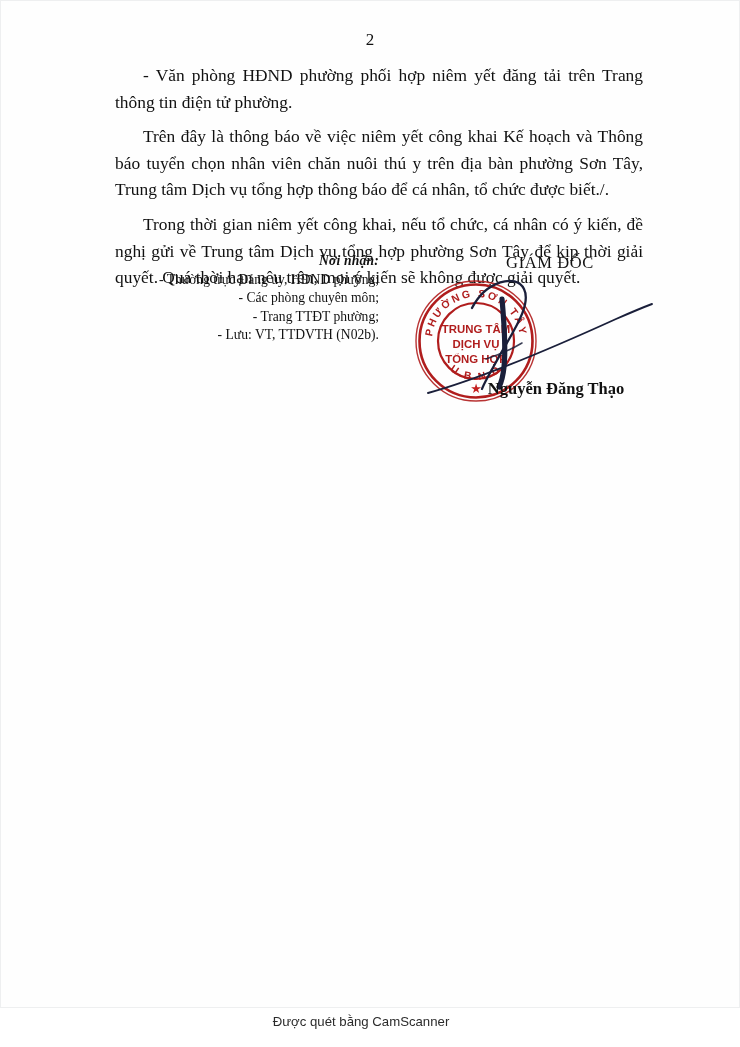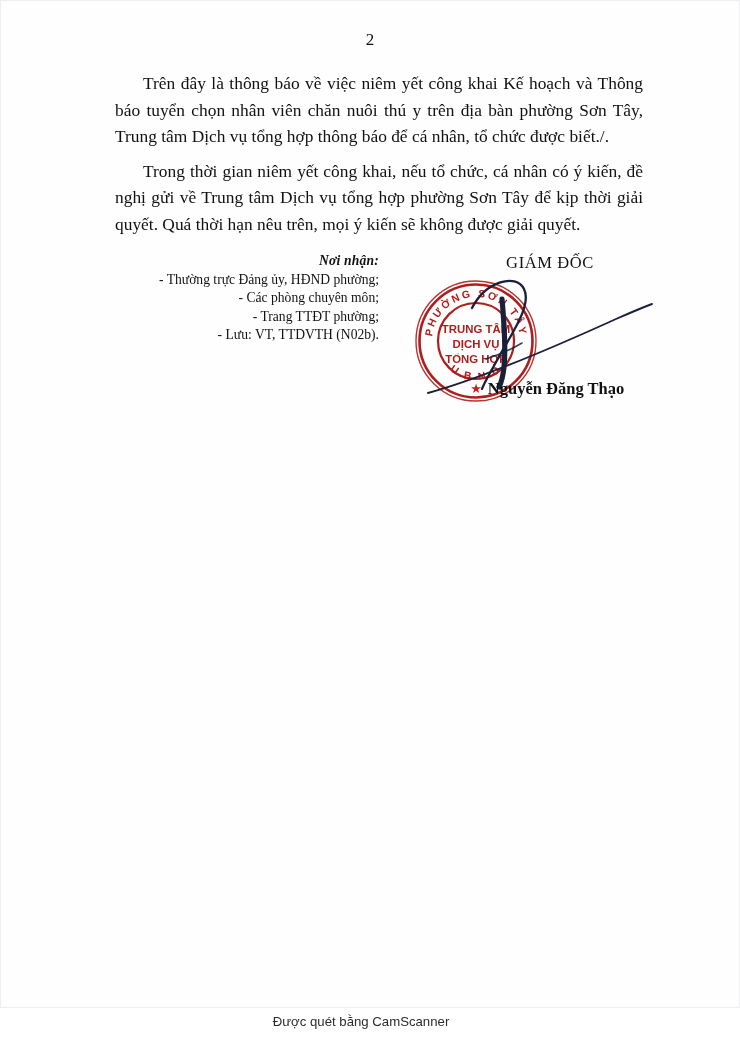--- a/index.html
+++ b/index.html
@@ -149,20 +149,21 @@
 </head>
 <body>
 
 <div class="page">
 
   <div class="scan-sheet"></div>
 
   <div class="page-number">2</div>
 
   <div class="body-text">
+    <p>- Văn phòng HĐND phường phối hợp niêm yết đăng tải trên Trang thông tin điện tử phường.</p>
     <p class="para-spaced">Trên đây là thông báo về việc niêm yết công khai Kế hoạch và Thông báo tuyển chọn nhân viên chăn nuôi thú y trên địa bàn phường Sơn Tây, Trung tâm Dịch vụ tổng hợp thông báo để cá nhân, tổ chức được biết./.</p>
     <p class="para-spaced">Trong thời gian niêm yết công khai, nếu tổ chức, cá nhân có ý kiến, đề nghị gửi về Trung tâm Dịch vụ tổng hợp phường Sơn Tây để kịp thời giải quyết. Quá thời hạn nêu trên, mọi ý kiến sẽ không được giải quyết.</p>
   </div>
 
   <div class="lower-block">
 
     <div class="recipients">
       <div class="recipients-title">Nơi nhận:</div>
       <ul>
         <li>- Thường trực Đảng ủy, HĐND phường;</li>

